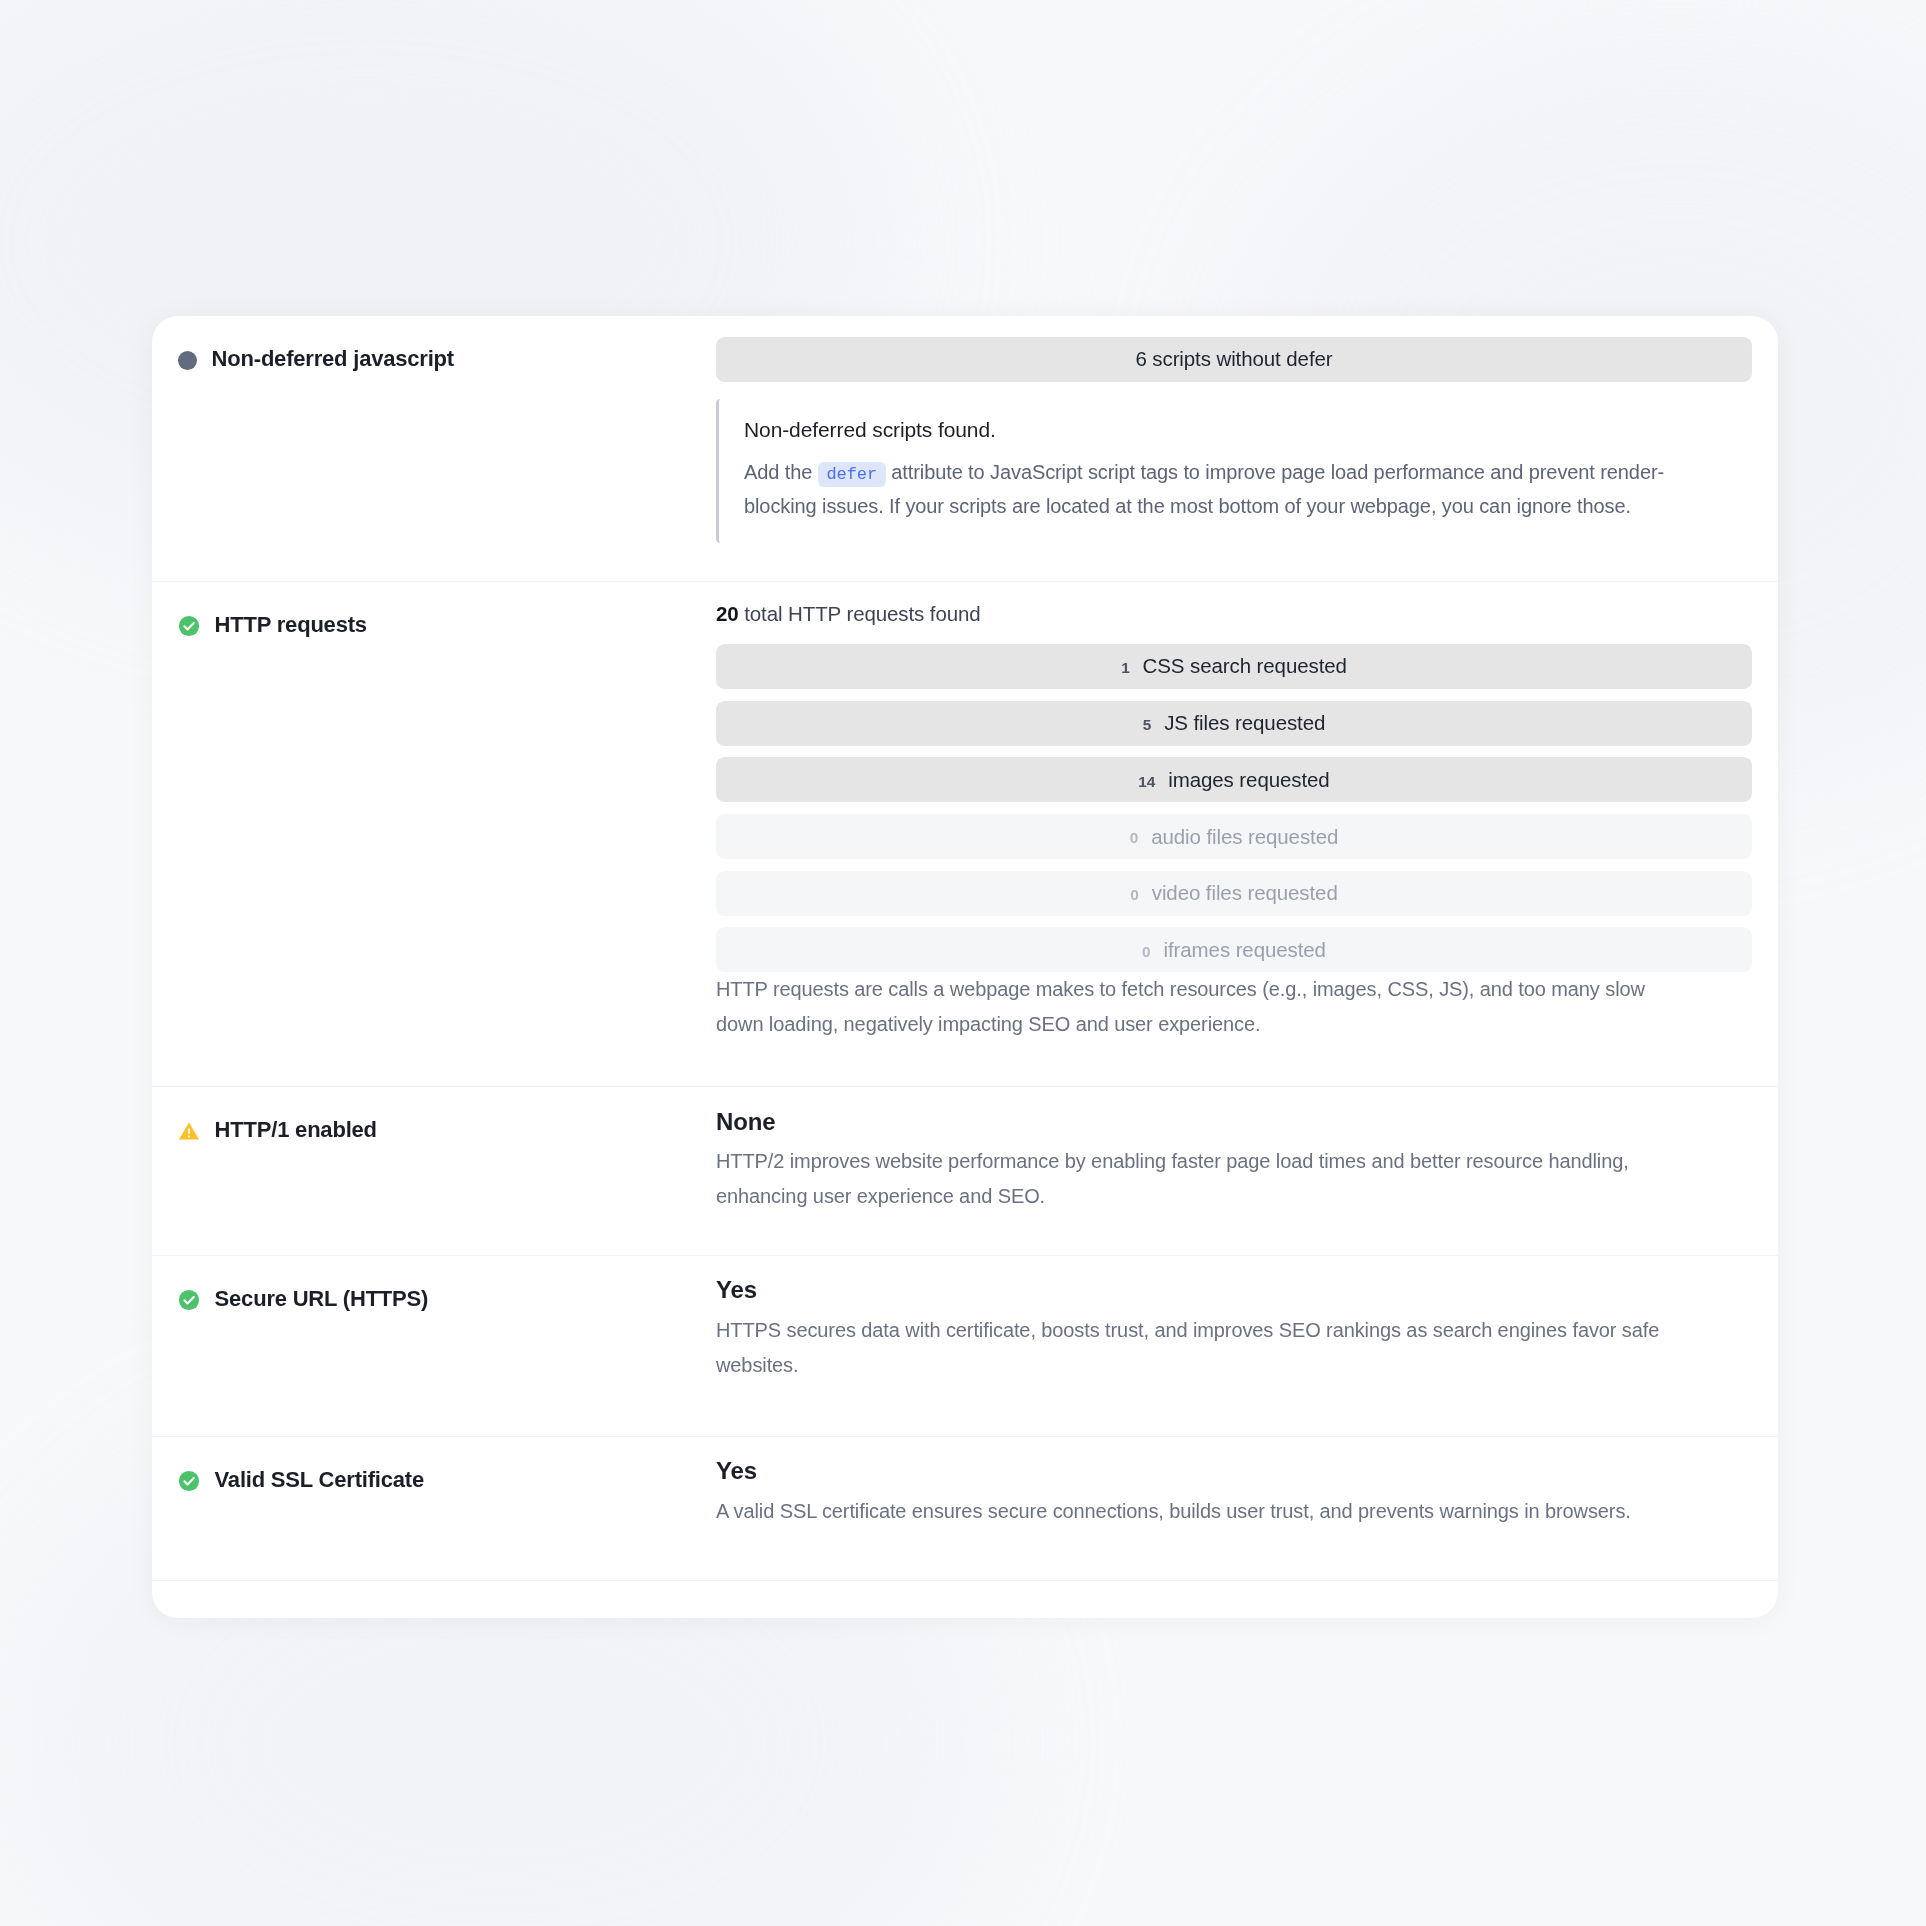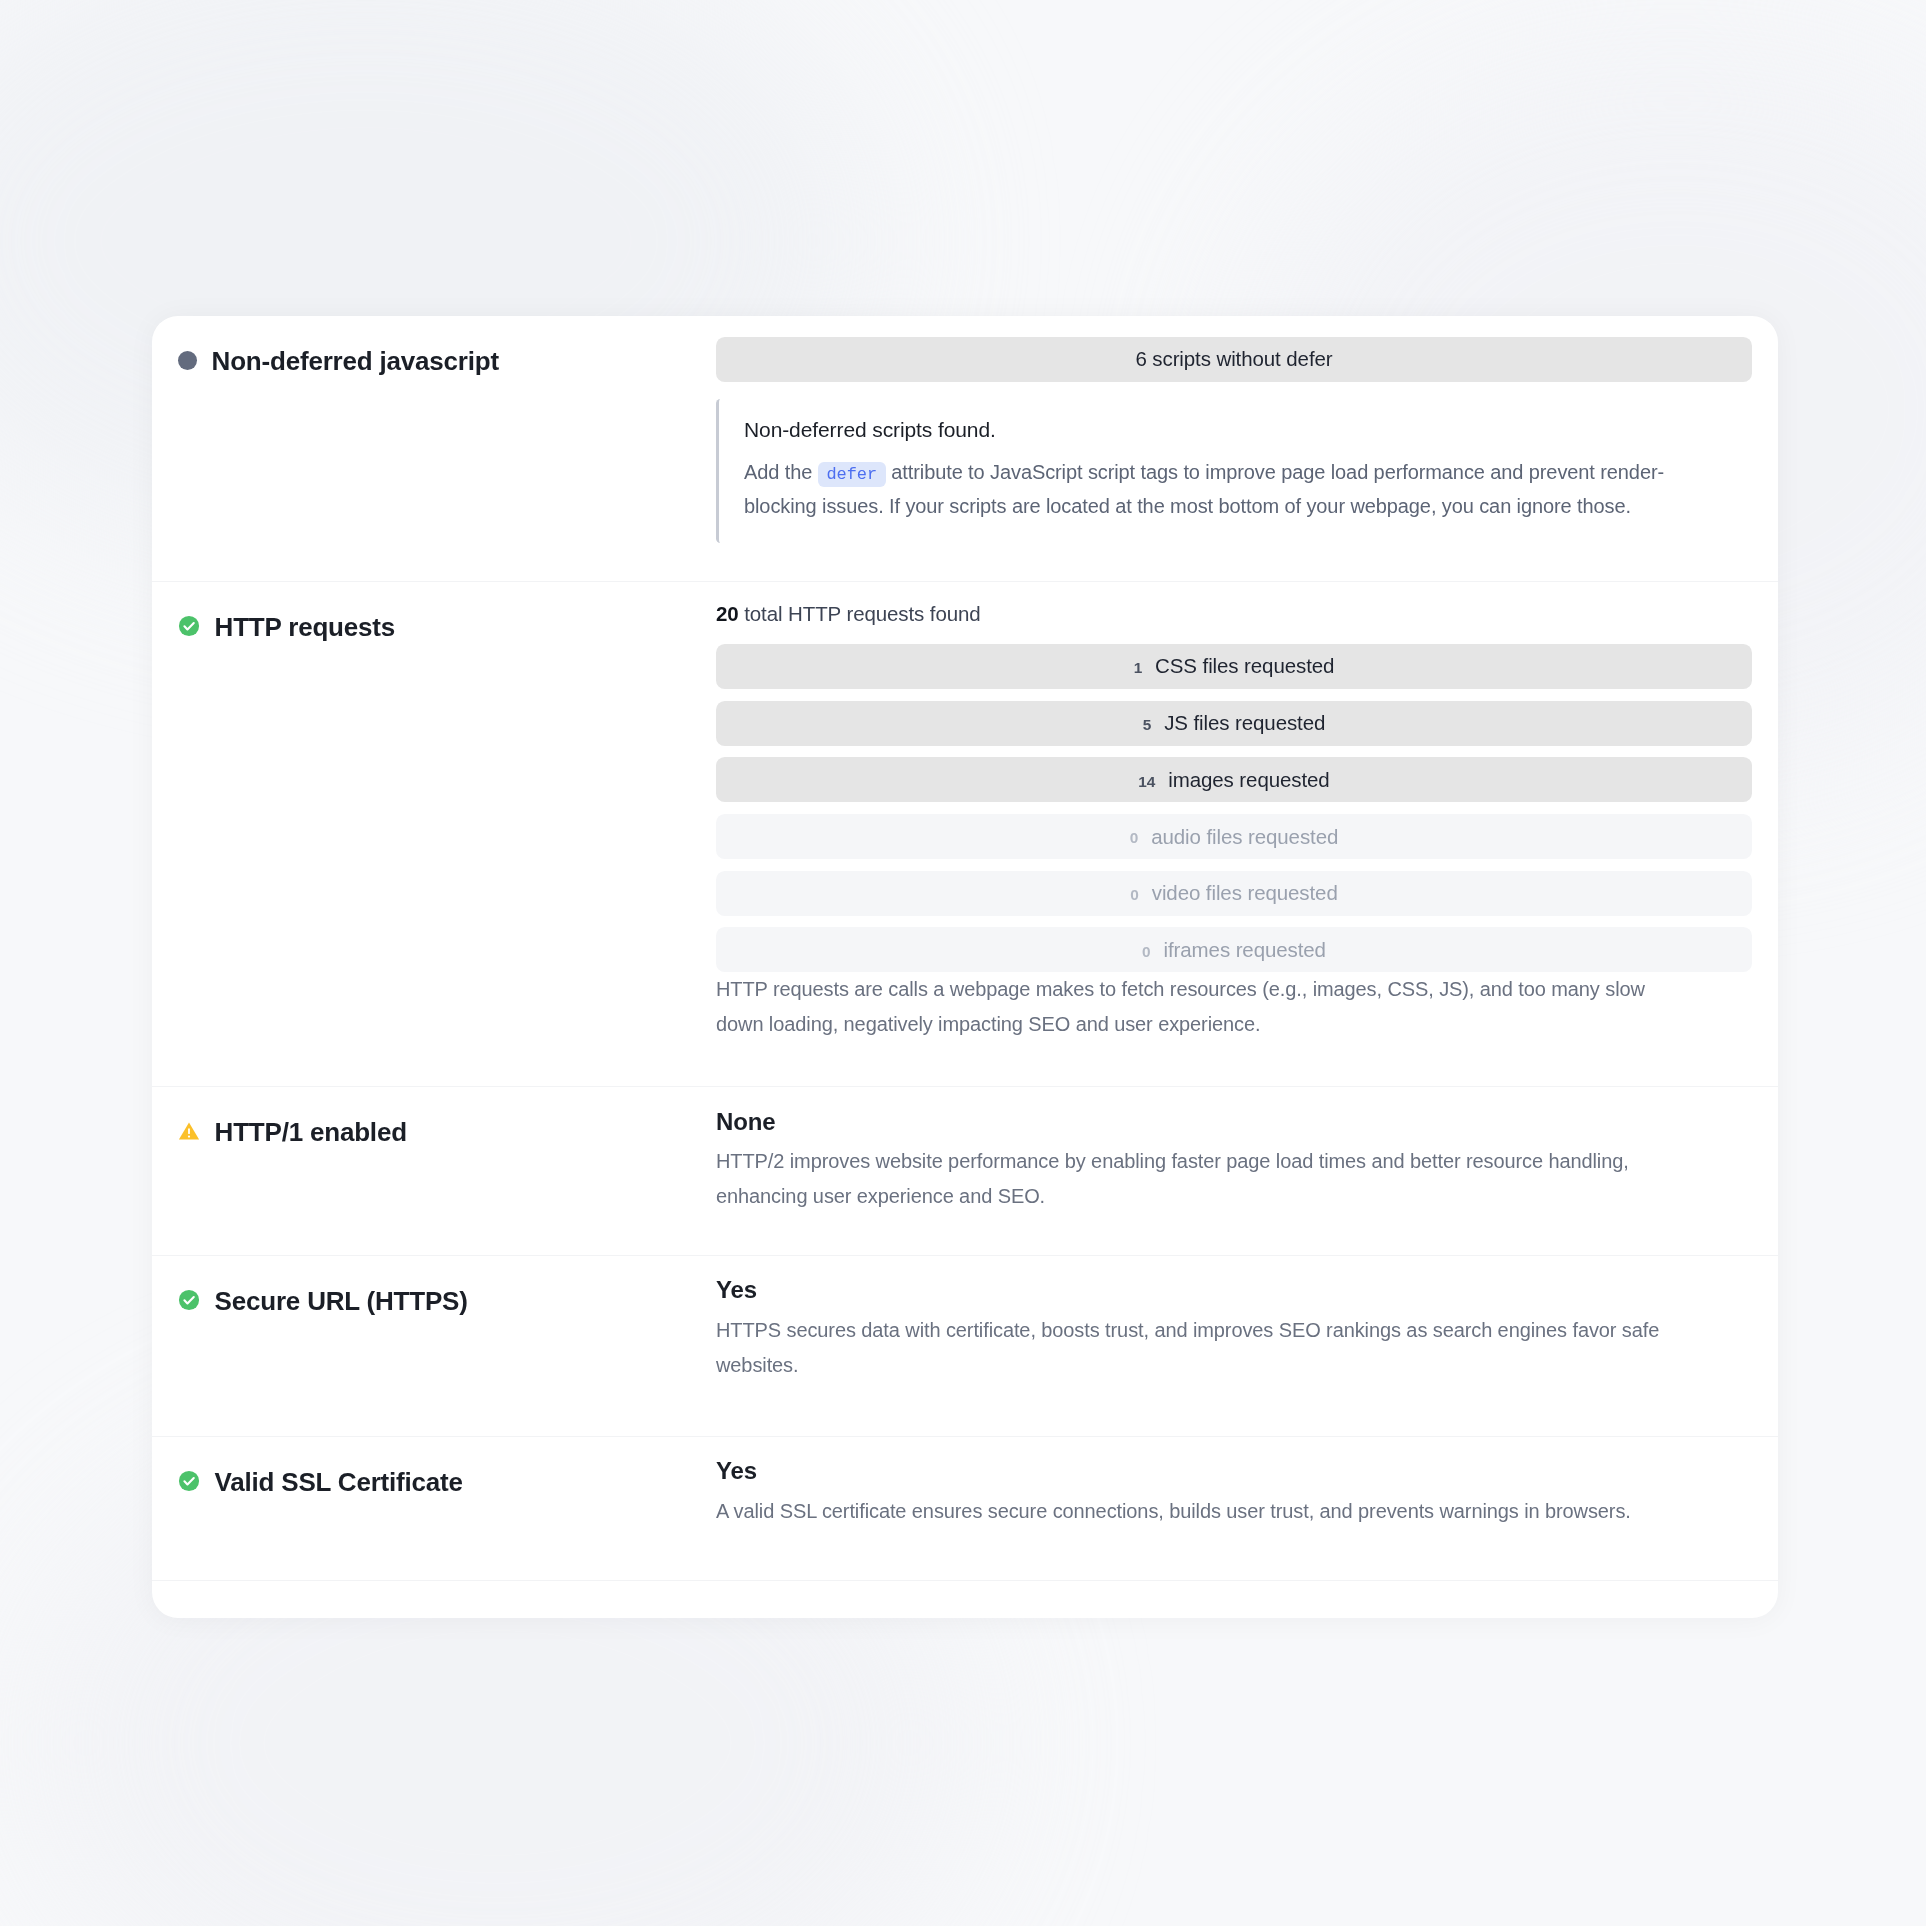--- a/index.html
+++ b/index.html
@@ -81,21 +81,21 @@
   }
   .dot-neutral {
     width: 19px; height: 19px;
     border-radius: 50%;
     background: #636b7e;
     margin-top: 5.9px;
     flex: 0 0 19px;
   }
 
   .label-text {
-    font-size: 26px;
+    font-size: 22px;
     font-weight: bold;
     color: #1b1f27;
     letter-spacing: -0.2px;
     line-height: 1.25;
   }
 
   
   .pill {
     background: #e5e5e5;
     border-radius: 8.8px;
@@ -214,21 +214,21 @@
             <circle cx="12" cy="12" r="11" fill="#4cc26a"></circle>
             <path d="M7 12.4l3.3 3.3L17.2 8.8" fill="none" stroke="#ffffff" stroke-width="2.3" stroke-linecap="round" stroke-linejoin="round"></path>
           </svg>
           <span class="label-text">HTTP requests</span>
         </div>
         <div class="row-body">
           <div class="total-line"><b>20</b> <span>total HTTP requests found</span></div>
           <div class="pill-stack">
             <div class="pill">
               <span class="pill-count">1</span>
-              <span class="pill-label">CSS files requested</span>
+              <span class="pill-label">CSS search requested</span>
             </div>
             <div class="pill">
               <span class="pill-count">5</span>
               <span class="pill-label">JS files requested</span>
             </div>
             <div class="pill">
               <span class="pill-count">14</span>
               <span class="pill-label">images requested</span>
             </div>
             <div class="pill muted">

